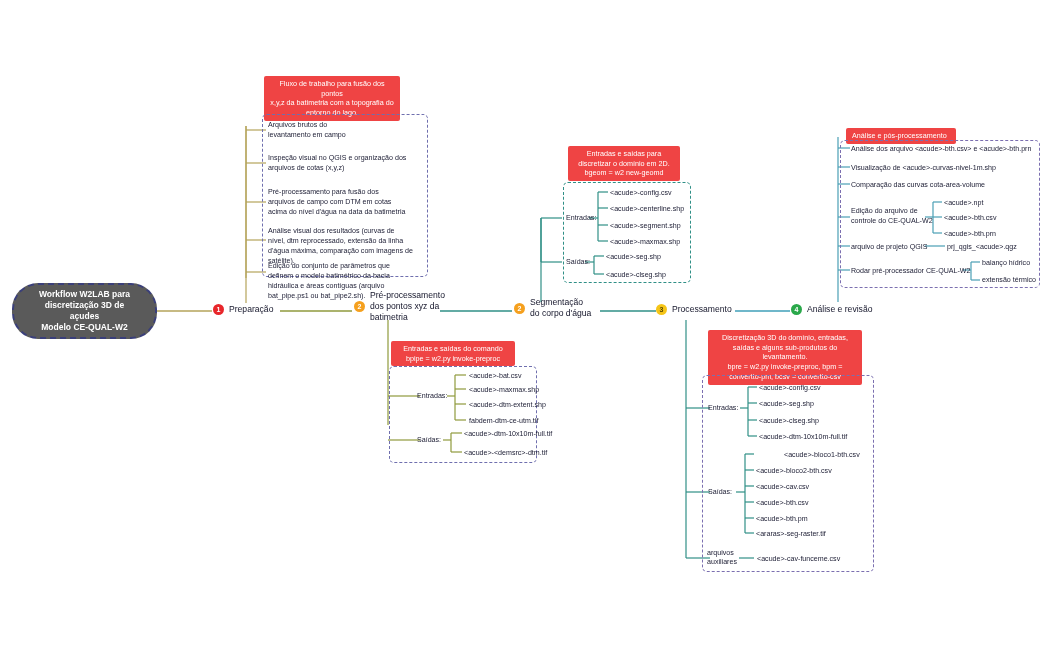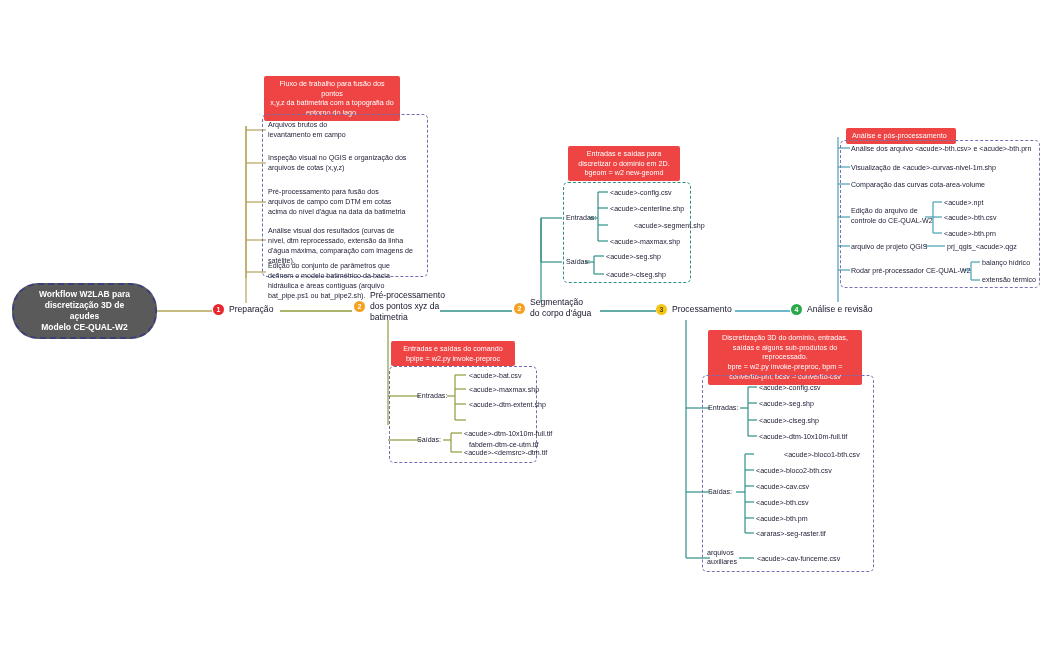--- a/index.html
+++ b/index.html
@@ -216,43 +216,43 @@
   <div class="grouptitle" style="left:391px;top:341px;width:124px;">
     <div>Entradas e saídas do comando</div>
     <div>bpipe = w2.py invoke-preproc</div>
   </div>
   <div class="group" style="left:389px;top:366px;width:148px;height:97px;"></div>
   <div class="lbl" style="left:417px;top:392px;">Entradas:</div>
   <div class="lbl" style="left:417px;top:436px;">Saídas:</div>
   <div class="item" style="left:469px;top:371px;">&lt;acude&gt;-bat.csv</div>
   <div class="item" style="left:469px;top:385px;">&lt;acude&gt;-maxmax.shp</div>
   <div class="item" style="left:469px;top:400px;">&lt;acude&gt;-dtm-extent.shp</div>
-  <div class="item" style="left:469px;top:440px;">fabdem-dtm-ce-utm.tif</div>
+  <div class="item" style="left:469px;top:416px;">fabdem-dtm-ce-utm.tif</div>
   <div class="item" style="left:464px;top:429px;">&lt;acude&gt;-dtm-10x10m-full.tif</div>
   <div class="item" style="left:464px;top:448px;">&lt;acude&gt;-&lt;demsrc&gt;-dtm.tif</div>
 
   <div class="grouptitle" style="left:568px;top:146px;width:112px;">
     <div>Entradas e saídas para</div>
     <div>discretizar o domínio em 2D.</div>
     <div>bgeom = w2 new-geomd</div>
   </div>
   <div class="group teal" style="left:563px;top:182px;width:128px;height:101px;"></div>
   <div class="lbl" style="left:566px;top:214px;">Entradas:</div>
   <div class="lbl" style="left:566px;top:258px;">Saídas:</div>
   <div class="item" style="left:610px;top:188px;">&lt;acude&gt;-config.csv</div>
   <div class="item" style="left:610px;top:204px;">&lt;acude&gt;-centerline.shp</div>
-  <div class="item" style="left:634px;top:221px;">&lt;acude&gt;-segment.shp</div>
+  <div class="item" style="left:610px;top:221px;">&lt;acude&gt;-segment.shp</div>
   <div class="item" style="left:610px;top:237px;">&lt;acude&gt;-maxmax.shp</div>
   <div class="item" style="left:606px;top:252px;">&lt;acude&gt;-seg.shp</div>
   <div class="item" style="left:606px;top:270px;">&lt;acude&gt;-clseg.shp</div>
 
   <div class="grouptitle" style="left:708px;top:330px;width:154px;">
     <div>Discretização 3D do domínio, entradas,</div>
     <div>saídas e alguns sub-produtos do</div>
-    <div>reprocessado.</div>
+    <div>levantamento.</div>
     <div>bpre = w2.py invoke-preproc, bpm =</div>
     <div>convertto-pm, bcsv = convertto-csv</div>
   </div>
   <div class="group purple" style="left:702px;top:375px;width:172px;height:197px;"></div>
   <div class="lbl" style="left:708px;top:404px;">Entradas:</div>
   <div class="lbl" style="left:708px;top:488px;">Saídas:</div>
   <div class="lbl" style="left:707px;top:549px;line-height:1.25;">
     <div>arquivos</div>
     <div>auxiliares</div>
   </div>

